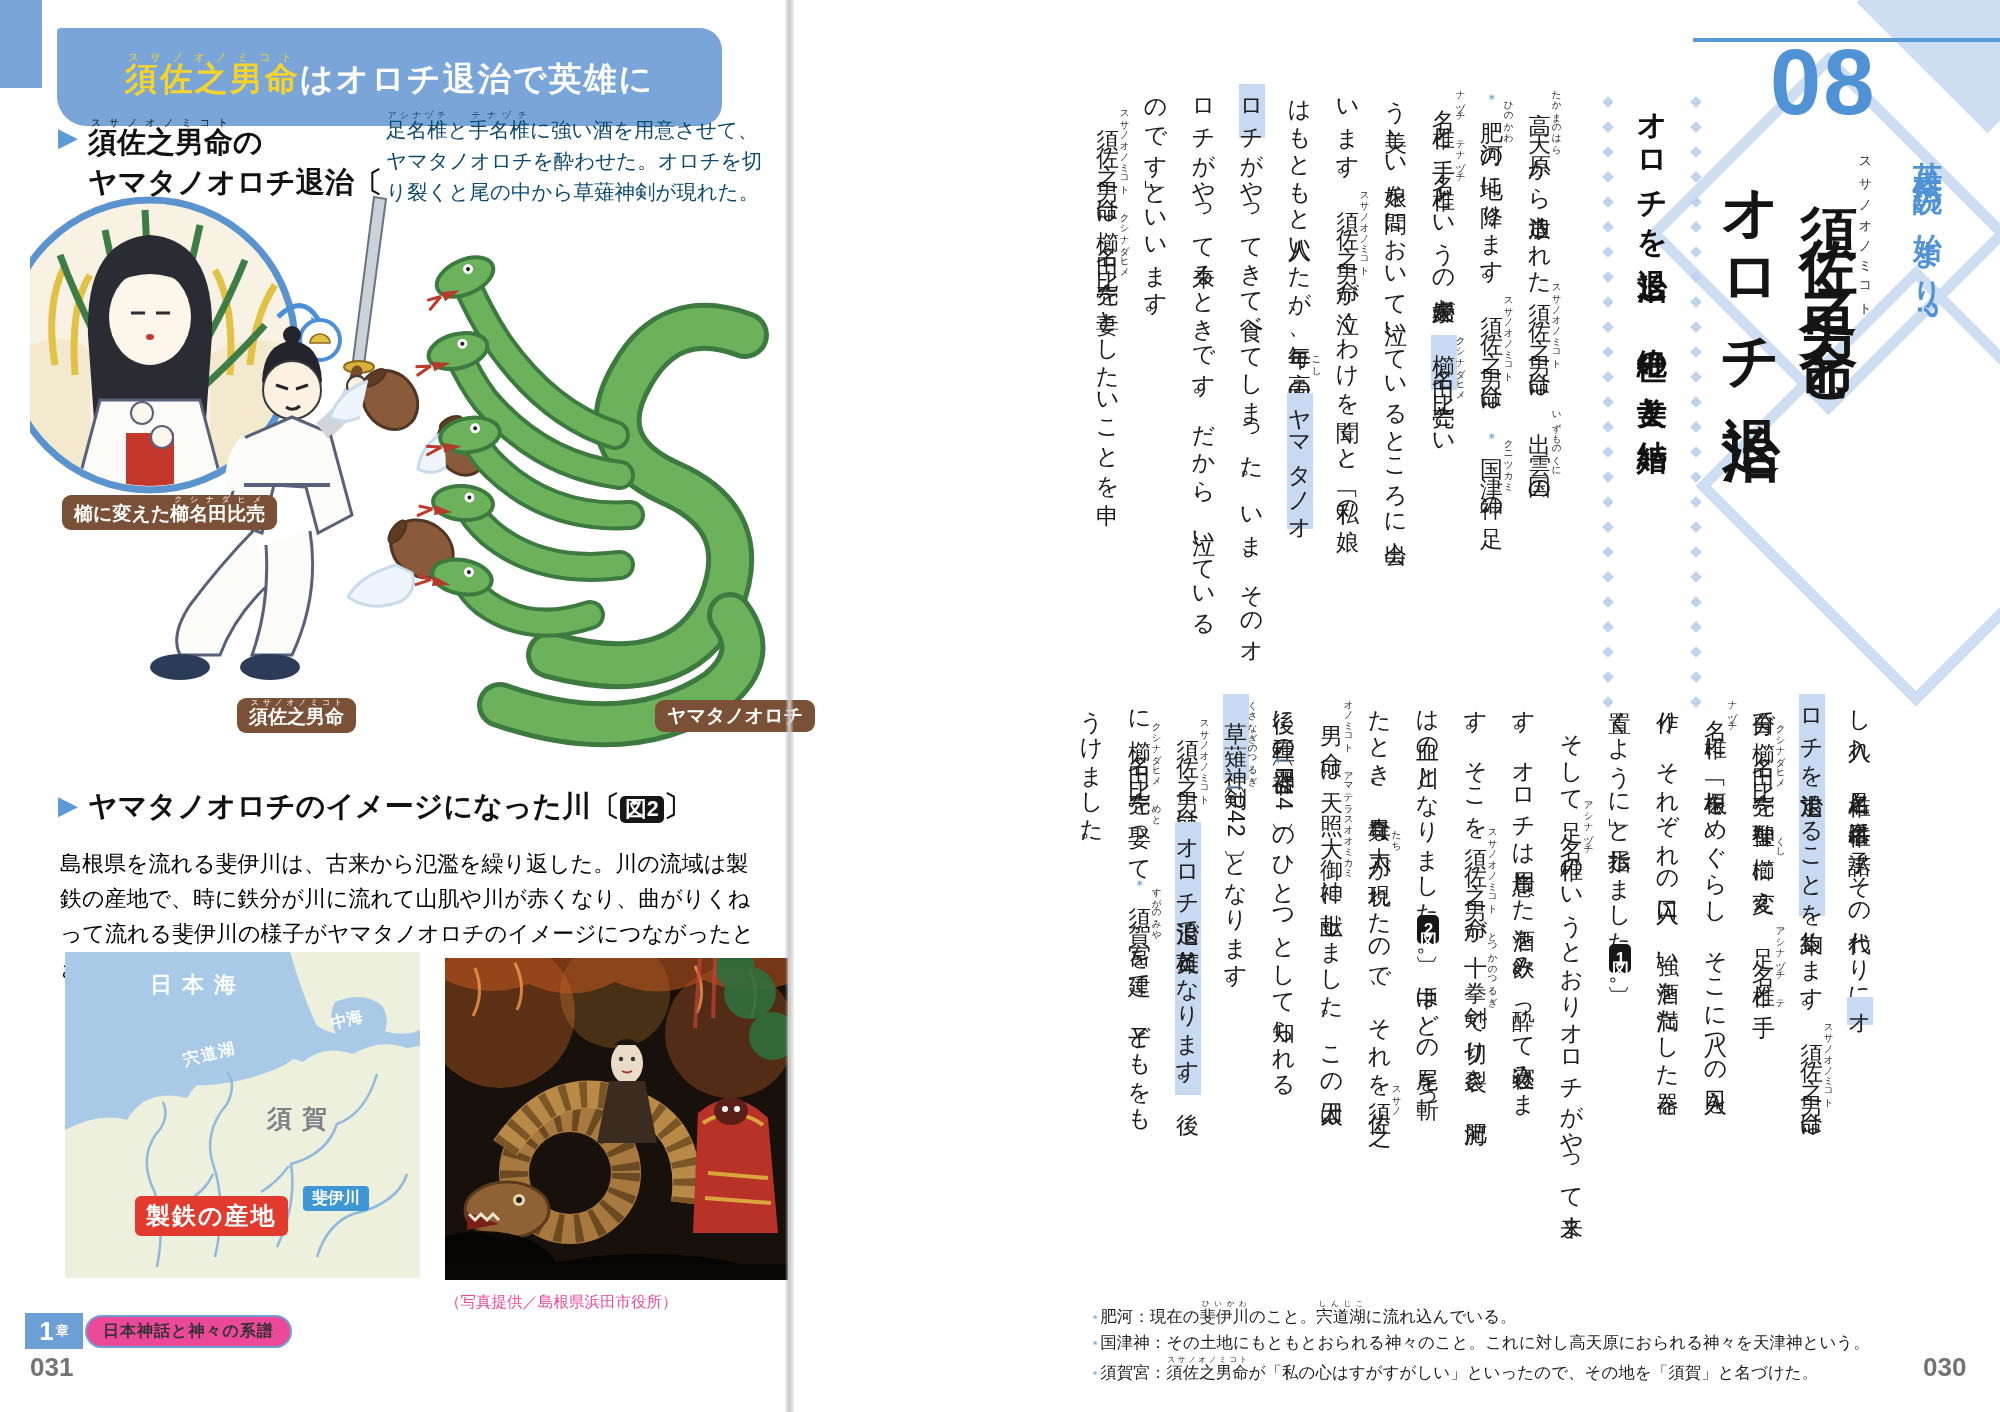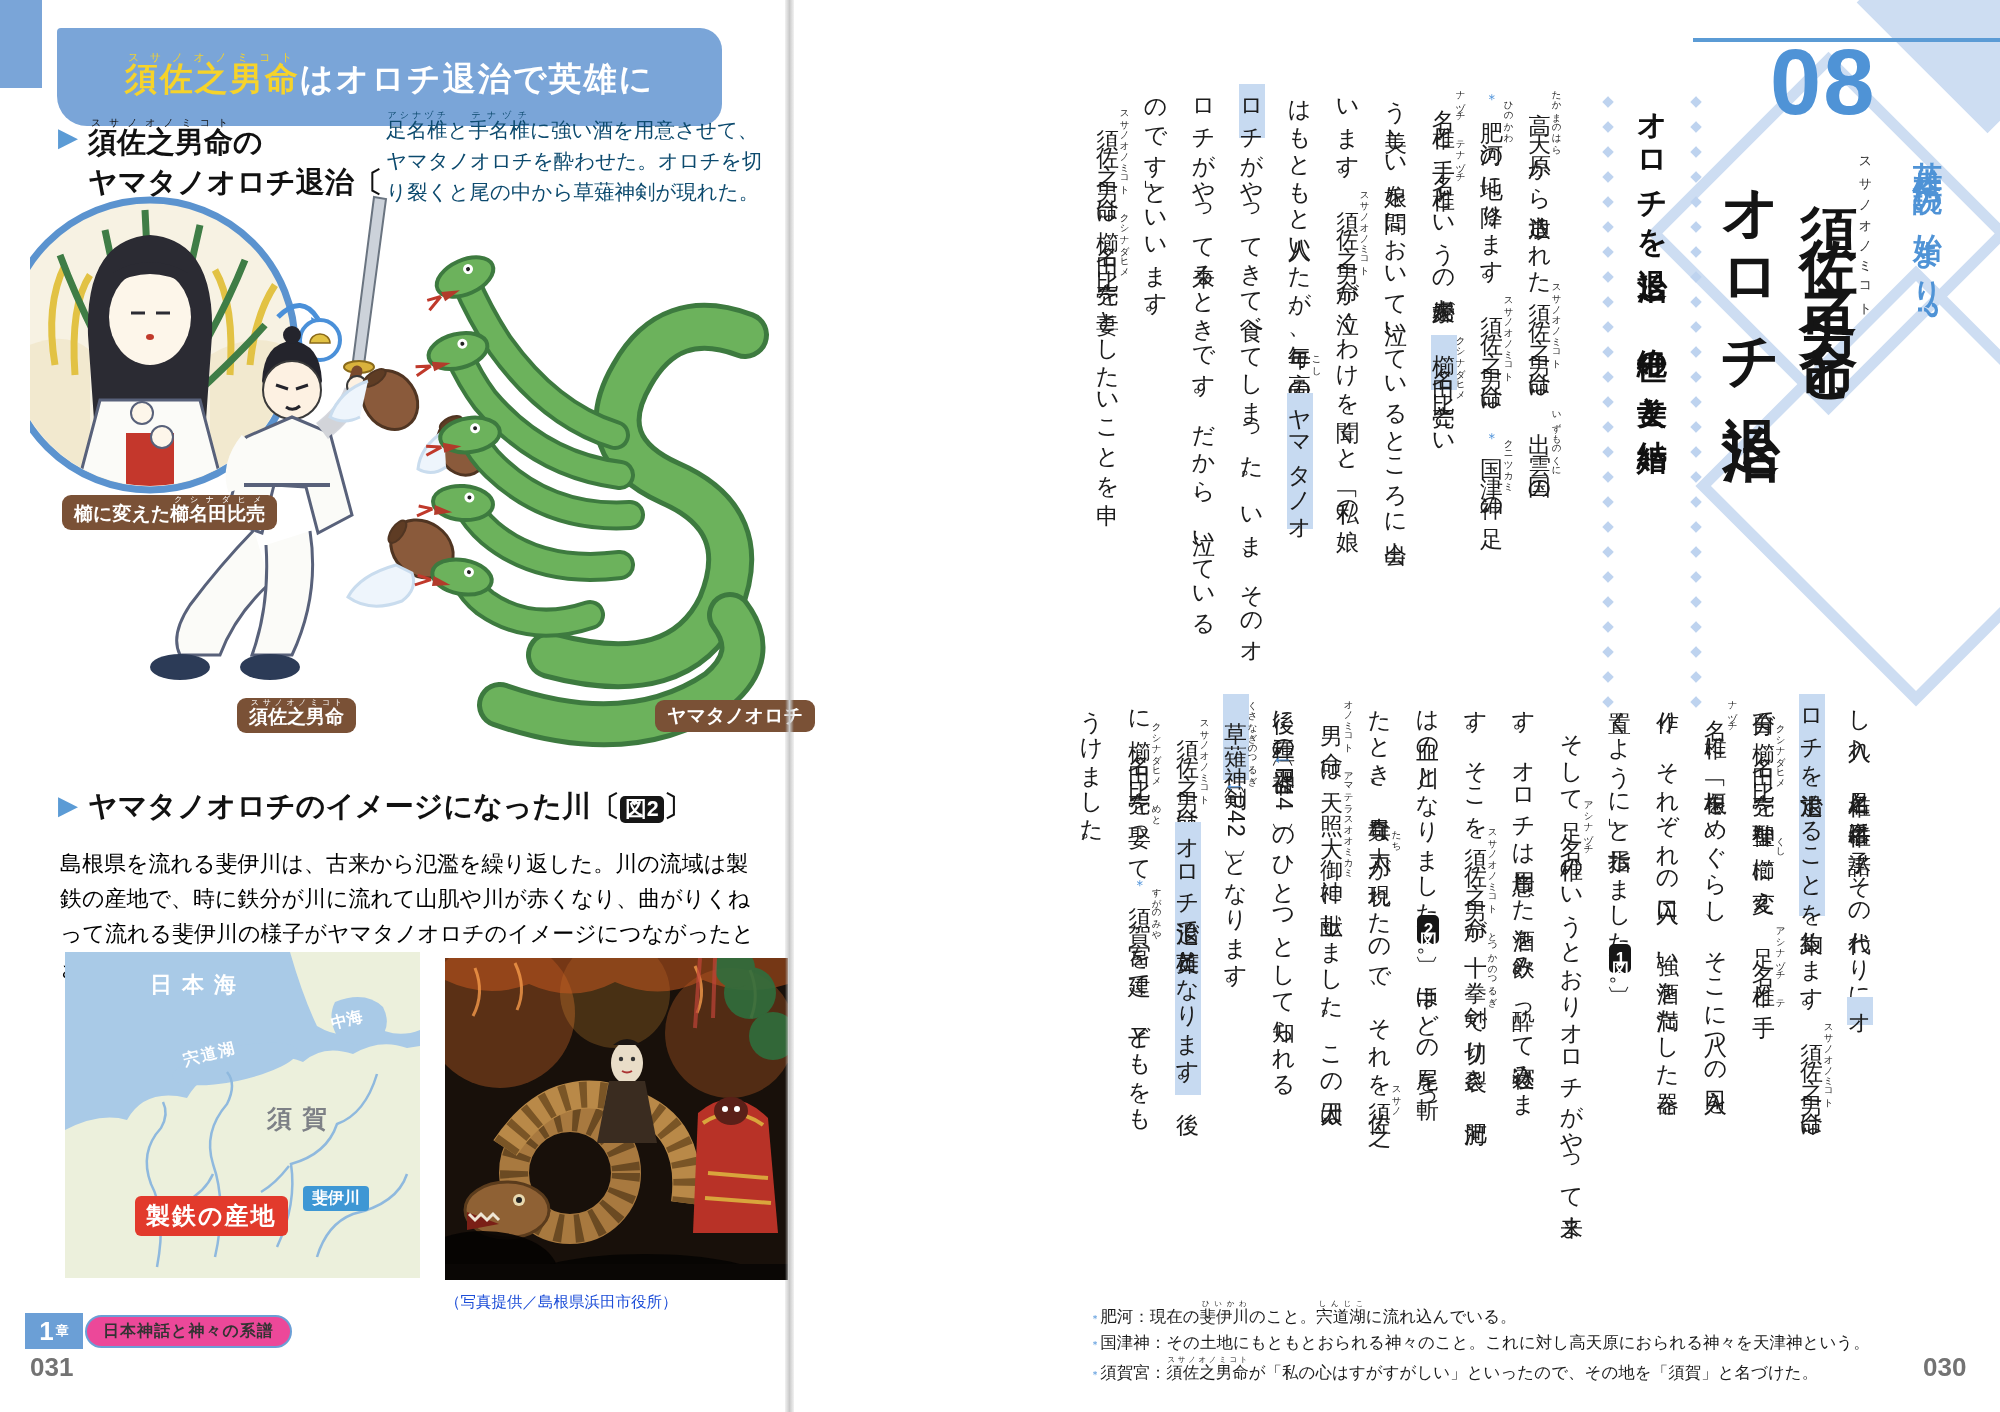--- a/index.html
+++ b/index.html
@@ -56,21 +56,21 @@
   #lbl-nakaumi{left:266px;top:58px;color:#fff;font-size:16px;font-weight:bold;transform:rotate(-14deg);}
   #lbl-suga{left:202px;top:150px;color:#7d8086;font-size:25px;letter-spacing:10px;font-weight:bold;}
   #lbl-hii{left:238px;top:234px;background:#3e97d4;color:#fff;font-size:16px;font-weight:bold;
            padding:2px 9px;border-radius:4px;}
   #lbl-seitetsu{left:70px;top:244px;background:#e23a2c;color:#fff;font-size:24px;font-weight:bold;
            padding:4px 11px;border-radius:6px;letter-spacing:2px;}
 
   #photo{position:absolute;left:445px;top:958px;width:343px;height:322px;}
   #caption{position:absolute;left:445px;top:1290px;width:345px;}
   #cap1{font-size:17px;font-weight:bold;color:#222;line-height:1.35;}
-  #cap2{font-size:15.5px;color:#1d4ed8;margin-top:2px;}
+  #cap2{font-size:15.5px;color:#ec4899;margin-top:2px;}
 
   #chapter-tab{position:absolute;left:25px;top:1313px;display:flex;align-items:center;}
   #chapnum{background:#6b9fd6;color:#fff;width:58px;height:36px;display:flex;align-items:center;
            justify-content:center;font-weight:bold;}
   #chapnum .n{font-size:26px;}#chapnum .sfx{font-size:13px;margin-left:2px;}
   #chappill{background:#ec4899;border:2.5px solid #6b9fd6;border-radius:18px;height:29px;
             display:flex;align-items:center;padding:0 16px;font-size:16px;font-weight:bold;
             color:#333;margin-left:2px;letter-spacing:1px;}
   .pageno{position:absolute;font-size:26px;font-weight:bold;color:#737373;}
   #pageno-left{left:30px;top:1352px;}

